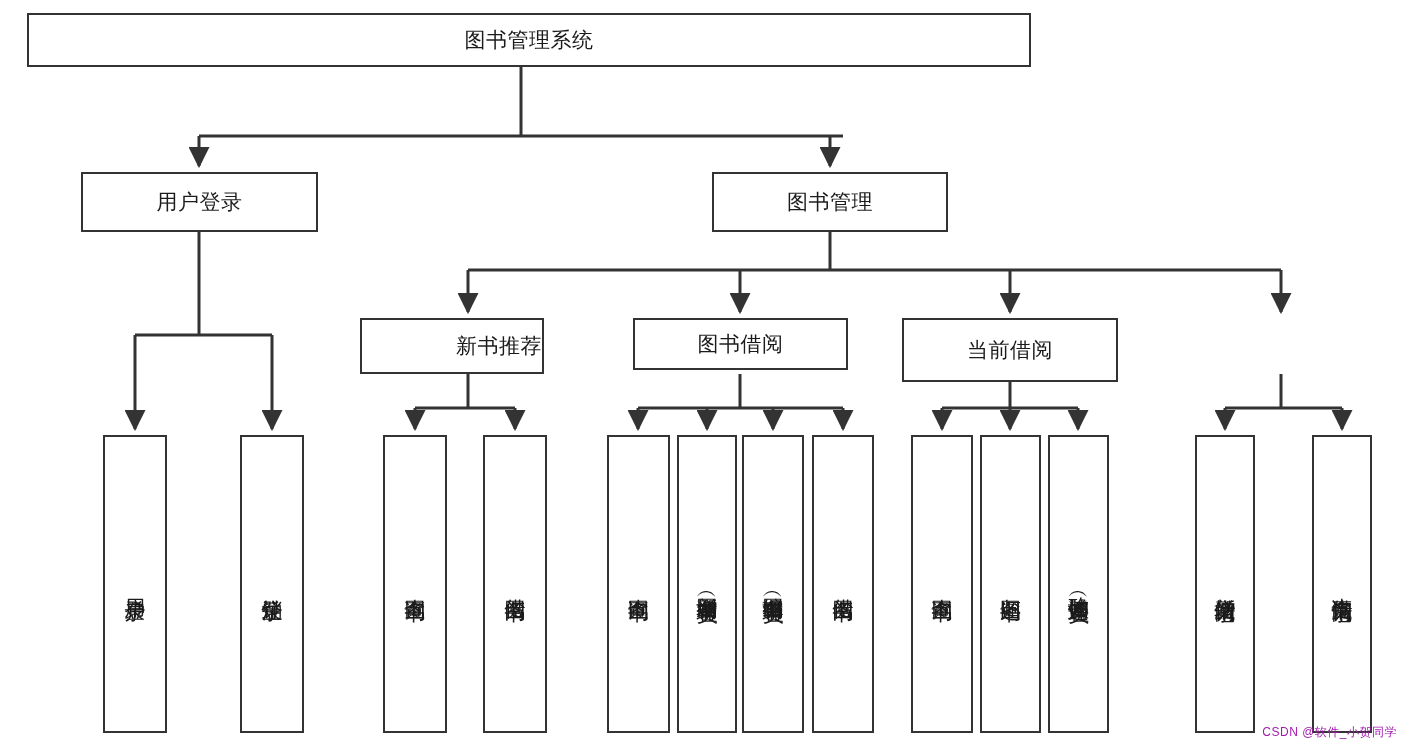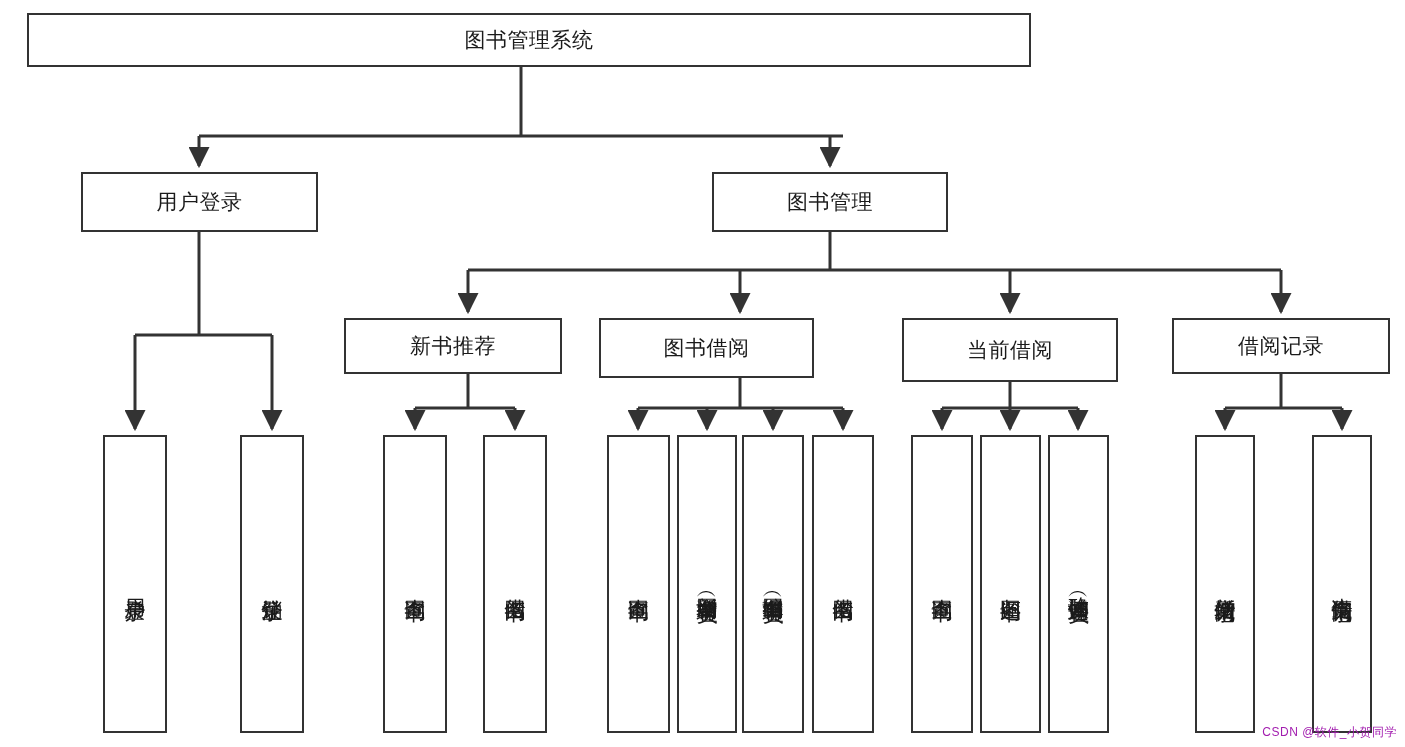--- a/index.html
+++ b/index.html
@@ -121,31 +121,28 @@
     <span class="txt">图书管理系统</span>
   </div>
 
   <div class="node horiz" style="left:81px; top:172px; width:237px; height:60px;">
     <span class="txt">用户登录</span>
   </div>
   <div class="node horiz" style="left:712px; top:172px; width:236px; height:60px;align-items:center;">
     <span class="txt">图书管理</span>
   </div>
 
-  <div class="node horiz" style="left:344px; top:318px; width:218px; height:56px;">
+  <div class="node horiz" style="left:360px; top:318px; width:184px; height:56px;justify-content:flex-end;">
     <span class="txt">新书推荐</span>
   </div>
-  <div class="node horiz" style="left:599px; top:318px; width:215px; height:60px;font-family:Liberation Serif, serif;">
+  <div class="node horiz" style="left:633px; top:318px; width:215px; height:52px;font-family:Liberation Serif, serif;">
     <span class="txt">图书借阅</span>
   </div>
   <div class="node horiz" style="left:902px; top:318px; width:216px; height:64px;">
     <span class="txt">当前借阅</span>
-  </div>
-  <div class="node horiz" style="left:1172px; top:318px; width:218px; height:56px;">
-    <span class="txt">借阅记录</span>
   </div>
 
   <div class="node vert" style="left:103px; top:435px; width:64px; height:298px;">
     <span class="txt">用户登录</span>
   </div>
   <div class="node vert" style="left:240px; top:435px; width:64px; height:298px;">
     <span class="txt">注销登录</span>
   </div>
 
   <div class="node vert" style="left:383px; top:435px; width:64px; height:298px;">

